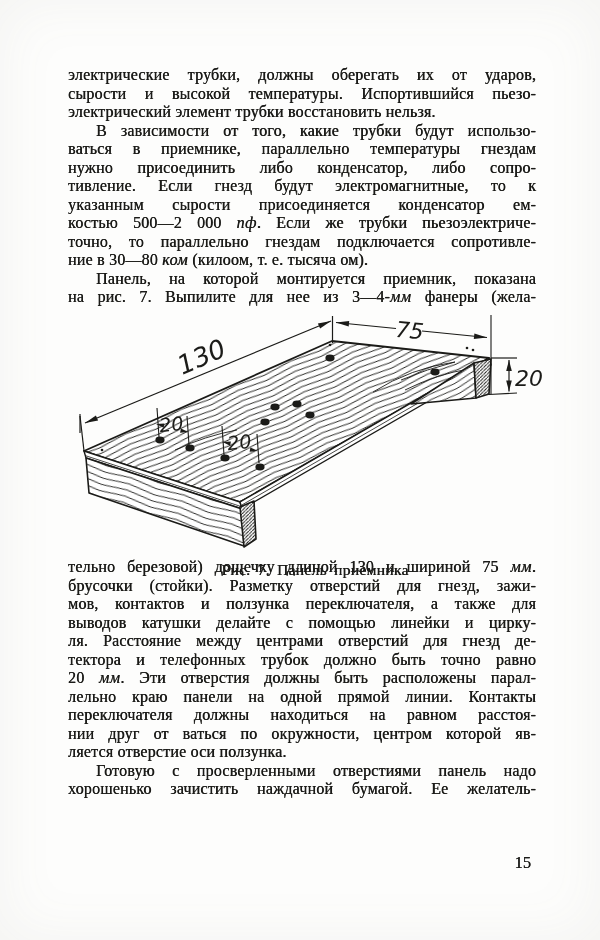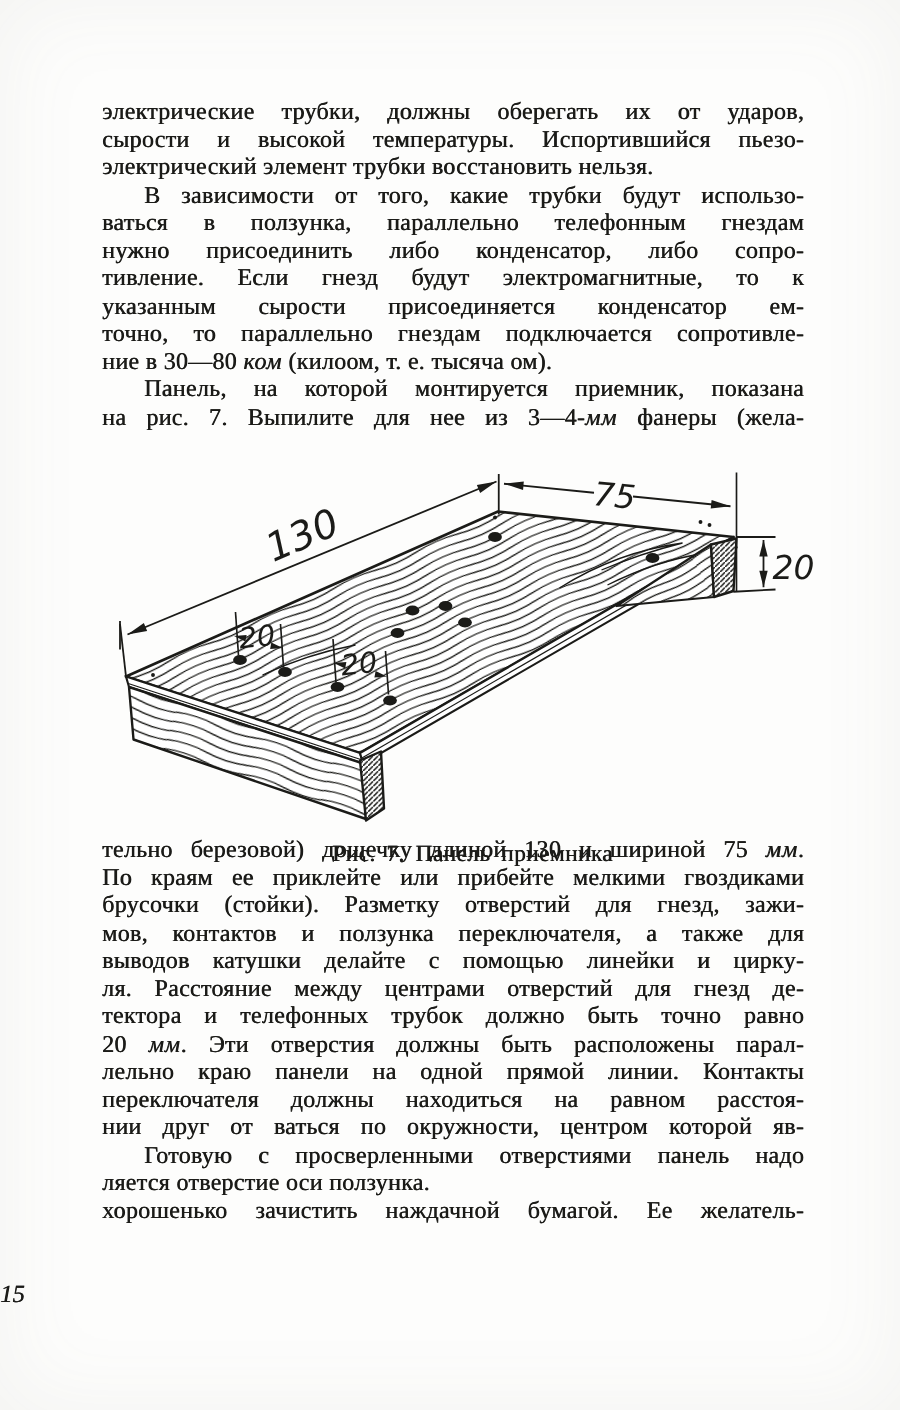--- a/index.html
+++ b/index.html
@@ -22,43 +22,44 @@
   .line.flush{text-align-last:left;}
   .line.indent{padding-left:28px;font-family:Liberation Serif, serif;}
   .line i{font-style:italic;letter-spacing:.03em;}
   .figure{position:absolute;left:55px;top:310px;width:490px;height:252px;}
   .caption{
     position:absolute;left:55px;top:561px;width:520px;
     text-align:center;font-size:15.5px;letter-spacing:.02em;word-spacing:3px;
     text-shadow:.35px 0 0 currentColor;
   }
   .pagenum{
-    position:absolute;left:0;top:853px;width:531px;
-    font-size:16.5px;text-shadow:.3px 0 0 currentColor;font-style:italic;
+    position:absolute;left:0;top:853px;width:531px;text-align:right;
+    font-size:16.5px;text-shadow:.3px 0 0 currentColor;
   }
   svg text{
     font-family:"DejaVu Sans","Liberation Sans",sans-serif;
     font-style:italic;fill:var(--ink,#1b1b18);
   }
 </style>
 </head>
 <body>
 
 <div class="page">
 
   <div class="textblock tb-top">
 
   <div class="line">электрические трубки, должны оберегать их от ударов,</div>
       <div class="line">сырости и высокой температуры. Испортившийся пьезо-</div>
       <div class="line flush">электрический элемент трубки восстановить нельзя.</div>
       <div class="line indent">В зависимости от того, какие трубки будут использо-</div>
-      <div class="line">ваться в ползунка, параллельно телефонным гнездам</div>
+      <div class="line">ваться в приемнике, параллельно температуры гнездам</div>
       <div class="line">нужно присоединить либо конденсатор, либо сопро-</div>
       <div class="line">тивление. Если гнезд будут электромагнитные, то к</div>
       <div class="line">указанным сырости присоединяется конденсатор ем-</div>
+      <div class="line">костью 500—2 000 <i>пф</i>. Если же трубки пьезоэлектриче-</div>
       <div class="line">точно, то параллельно гнездам подключается сопротивле-</div>
       <div class="line flush">ние в 30—80 <i>ком</i> (килоом, т. е. тысяча ом).</div>
       <div class="line indent">Панель, на которой монтируется приемник, показана</div>
       <div class="line">на рис. 7. Выпилите для нее из 3—4-<i>мм</i> фанеры (жела-</div>
     </div>
 
   <div class="figure">
     <svg width="490" height="252" viewBox="0 0 490 252">
       <defs>
         <pattern id="grainTop" patternUnits="userSpaceOnUse" width="120" height="5.6" patternTransform="rotate(-23.8)">
@@ -175,30 +176,29 @@
         <text transform="translate(185,139) rotate(-6)" text-anchor="middle" font-size="19" stroke="none">20</text>
       </g>
     </svg>
   </div>
 
   <div class="caption">Рис. 7. Панель приемника</div>
 
   <div class="textblock tb-bottom">
 
   <div class="line">тельно березовой) дощечку длиной 130 и шириной 75 <i>мм</i>.</div>
-      <div class="line">По краям ее приклейте или прибейте мелкими гвоздиками</div>
       <div class="line">брусочки (стойки). Разметку отверстий для гнезд, зажи-</div>
       <div class="line">мов, контактов и ползунка переключателя, а также для</div>
       <div class="line">выводов катушки делайте с помощью линейки и цирку-</div>
       <div class="line">ля. Расстояние между центрами отверстий для гнезд де-</div>
       <div class="line">тектора и телефонных трубок должно быть точно равно</div>
       <div class="line">20 <i>мм</i>. Эти отверстия должны быть расположены парал-</div>
       <div class="line">лельно краю панели на одной прямой линии. Контакты</div>
       <div class="line">переключателя должны находиться на равном расстоя-</div>
       <div class="line">нии друг от ваться по окружности, центром которой яв-</div>
+      <div class="line flush">ляется отверстие оси ползунка.</div>
       <div class="line indent">Готовую с просверленными отверстиями панель надо</div>
-      <div class="line flush">ляется отверстие оси ползунка.</div>
       <div class="line">хорошенько зачистить наждачной бумагой. Ее желатель-</div>
     </div>
 
   <div class="pagenum">15</div>
 
 </div>
 
 </body></html>

